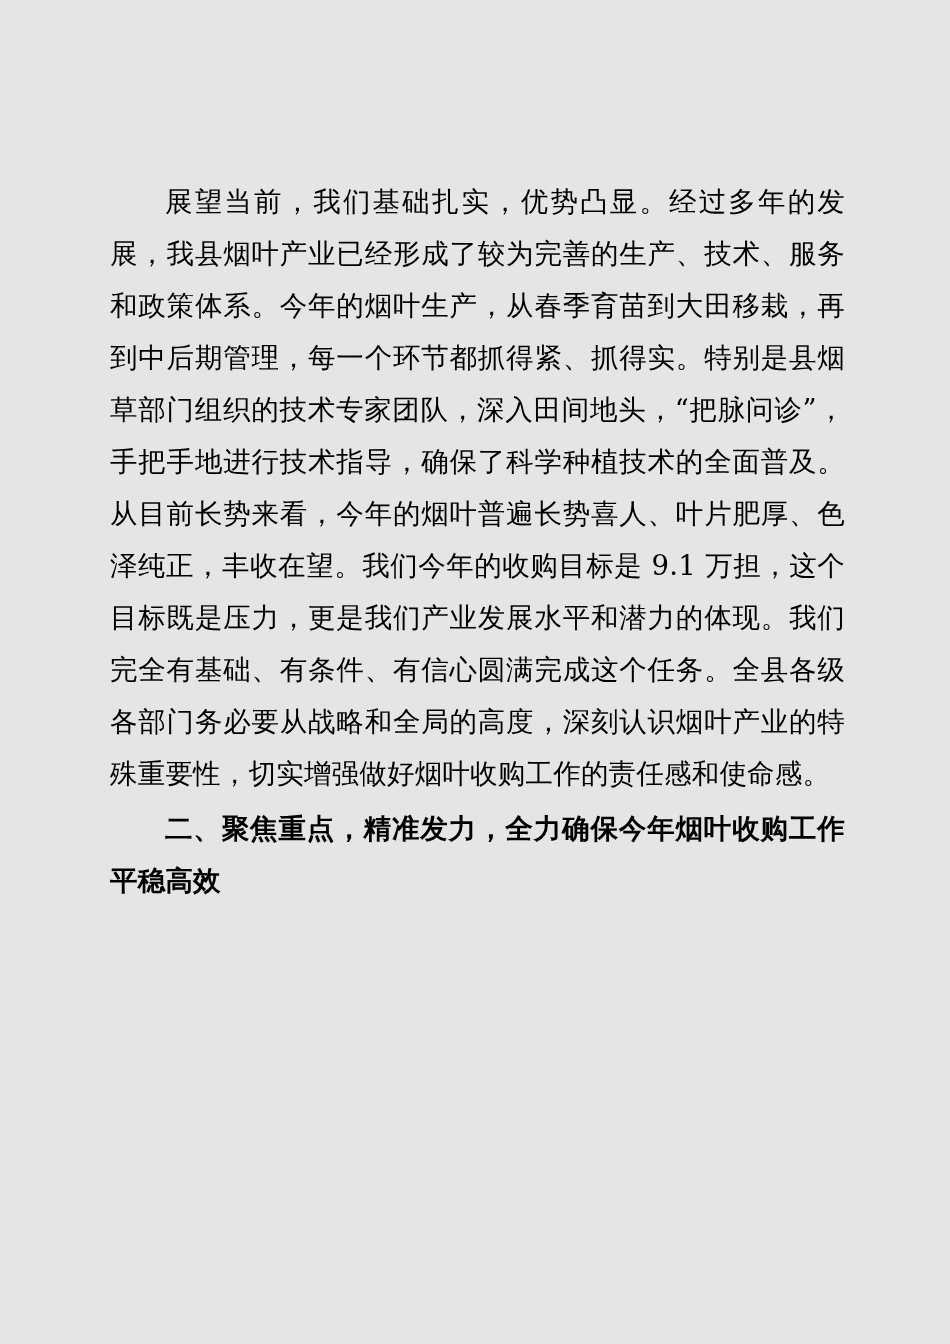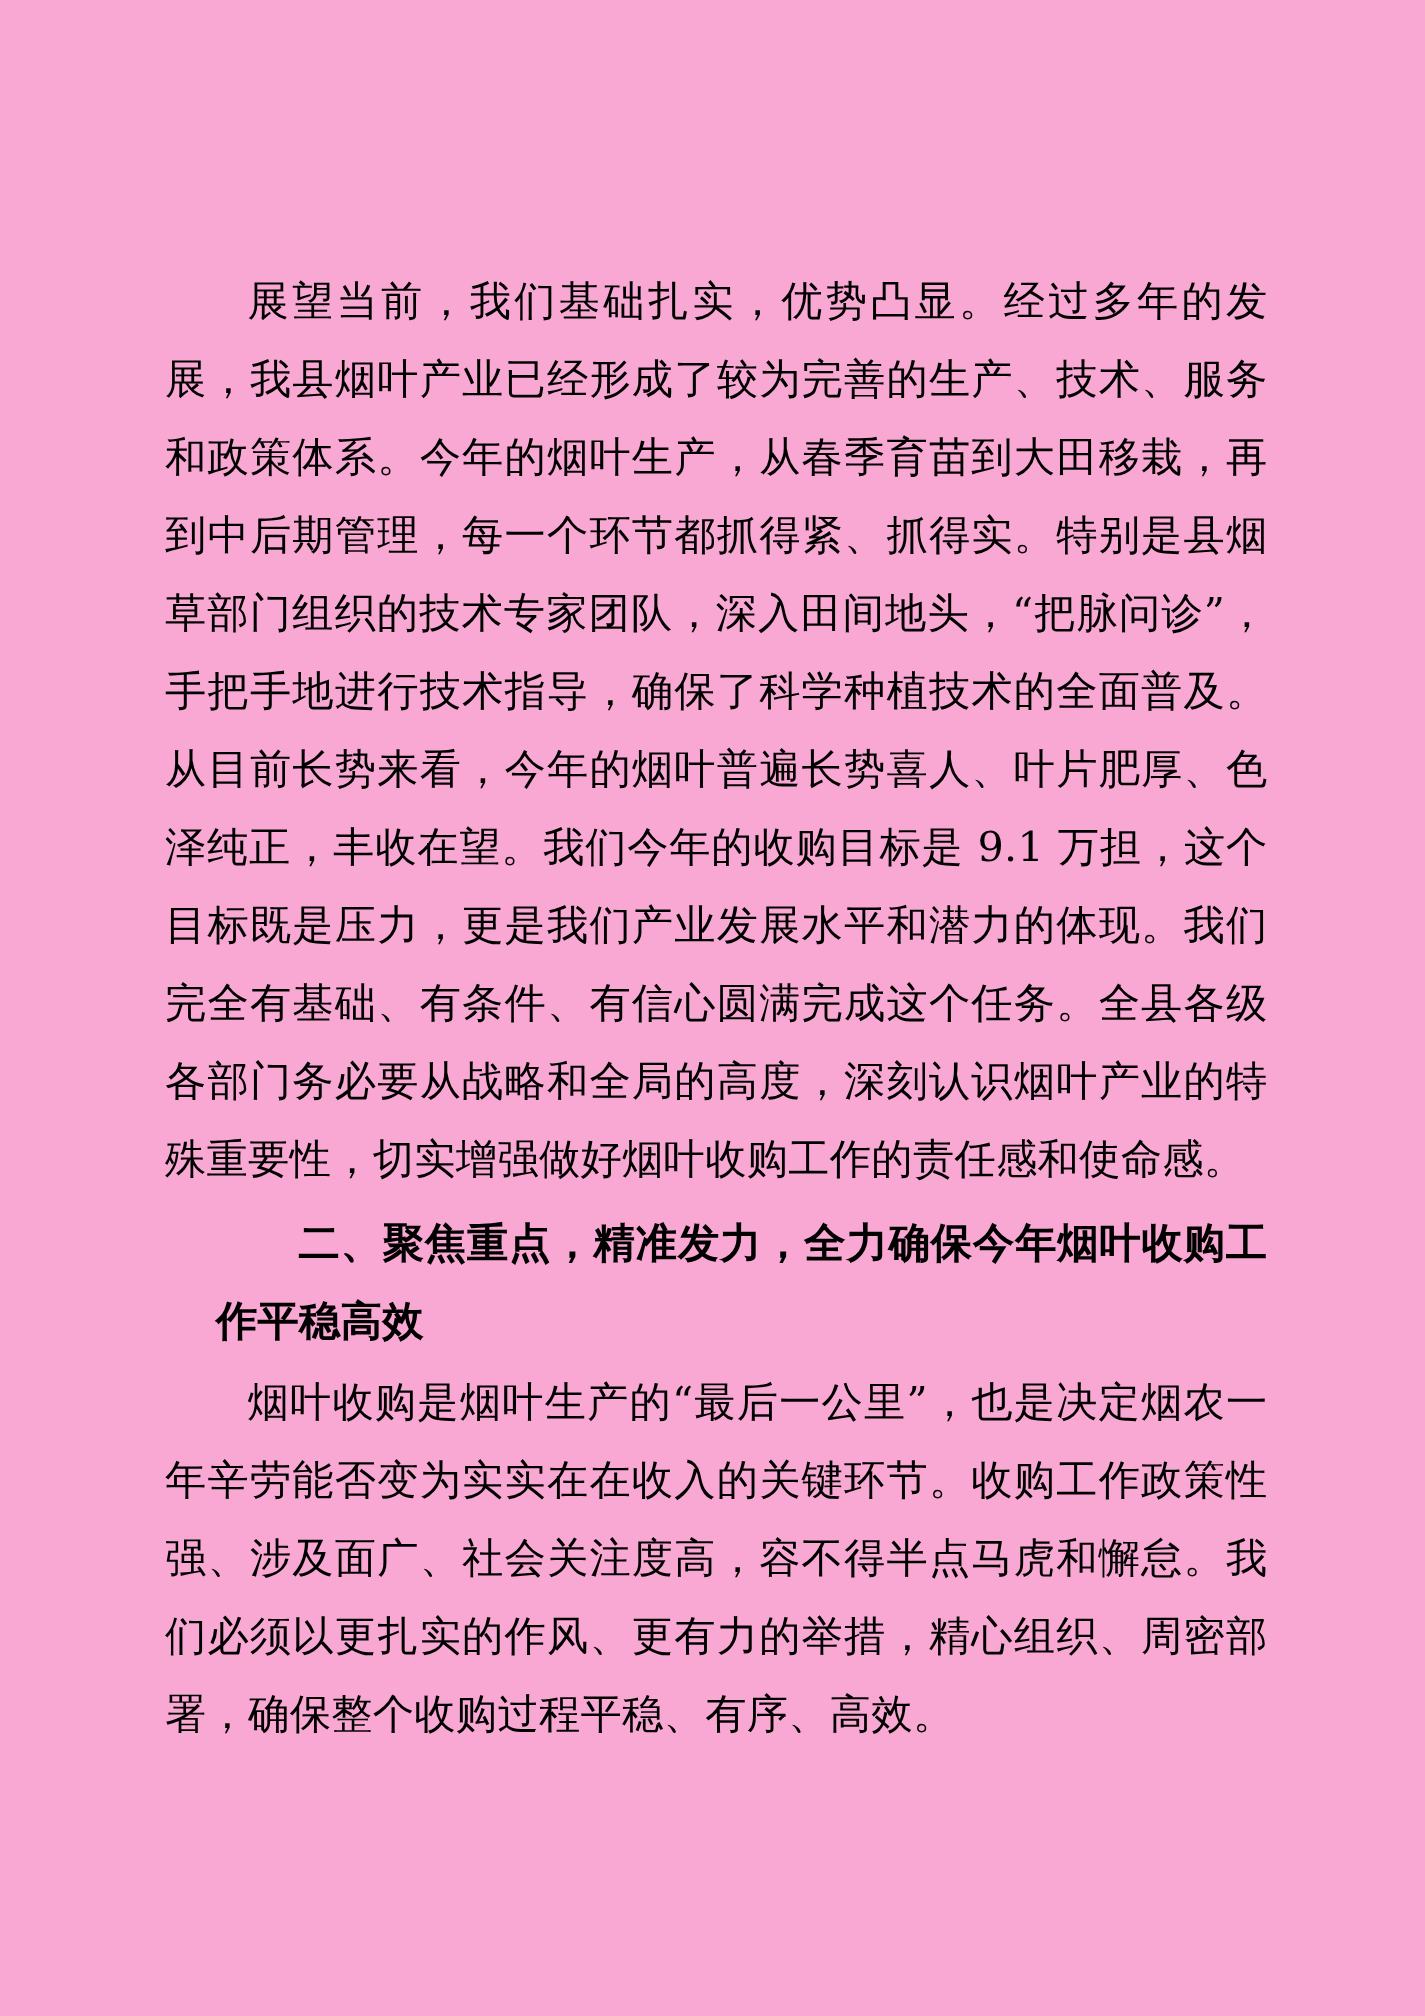--- a/index.html
+++ b/index.html
@@ -13,21 +13,21 @@
     font-family: "DejaVu Serif", "Liberation Serif", serif;
     color: #000000;
     overflow: hidden;
   }
   .page {
     position: relative;
     width: 950px;
     height: 1344px;
     box-sizing: border-box;
     padding: 175px 105px 60px 110px;
-    background: #f9a8d4;
+    background: #e5e5e5;
   }
   .doc-body {
     font-size: 27.5px;
     line-height: 52px;
     text-align: justify;
     text-justify: inter-ideograph;
     letter-spacing: 0.2px;
   }
   p {
     margin: 0;
@@ -35,31 +35,29 @@
   .para {
     text-indent: 2em;
   }
   .heading {
     font-family: Liberation Serif, serif;
     font-weight: bold;
     text-indent: 2em;
     font-size: 27.5px;
     line-height: 52px;
     margin-top: 4px;
-    margin-left: 34px;
   }
   .para + .para {
     margin-top: 0;
   }
   .heading + .para {
     margin-top: 2px;
   }
 </style>
 </head>
 <body>
 
 <div class="page">
   <div class="doc-body">
     <p class="para">展望当前，我们基础扎实，优势凸显。经过多年的发展，我县烟叶产业已经形成了较为完善的生产、技术、服务和政策体系。今年的烟叶生产，从春季育苗到大田移栽，再到中后期管理，每一个环节都抓得紧、抓得实。特别是县烟草部门组织的技术专家团队，深入田间地头，“把脉问诊”，手把手地进行技术指导，确保了科学种植技术的全面普及。从目前长势来看，今年的烟叶普遍长势喜人、叶片肥厚、色泽纯正，丰收在望。我们今年的收购目标是 9.1 万担，这个目标既是压力，更是我们产业发展水平和潜力的体现。我们完全有基础、有条件、有信心圆满完成这个任务。全县各级各部门务必要从战略和全局的高度，深刻认识烟叶产业的特殊重要性，切实增强做好烟叶收购工作的责任感和使命感。</p>
     <p class="heading">二、聚焦重点，精准发力，全力确保今年烟叶收购工作平稳高效</p>
-    <p class="para">烟叶收购是烟叶生产的“最后一公里”，也是决定烟农一年辛劳能否变为实实在在收入的关键环节。收购工作政策性强、涉及面广、社会关注度高，容不得半点马虎和懈怠。我们必须以更扎实的作风、更有力的举措，精心组织、周密部署，确保整个收购过程平稳、有序、高效。</p>
   </div>
 </div>
 
 </body></html>

